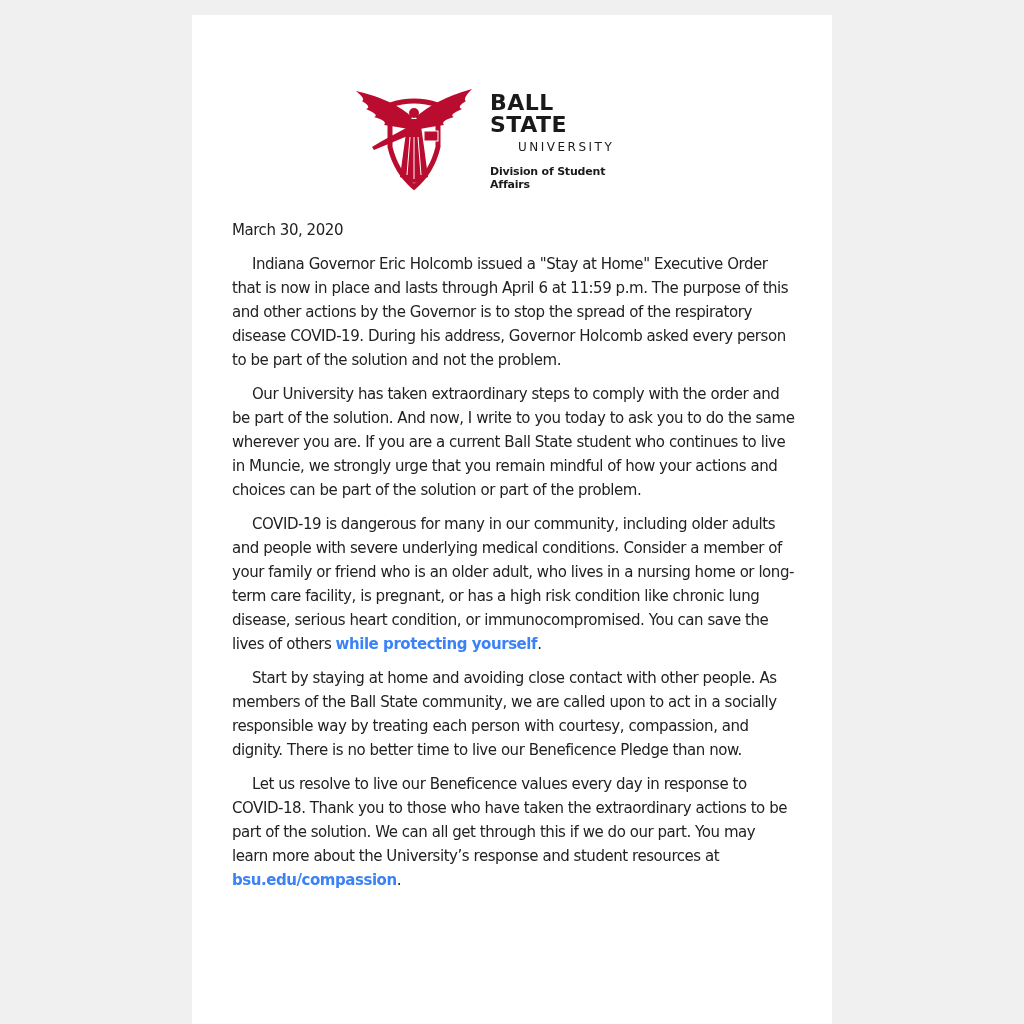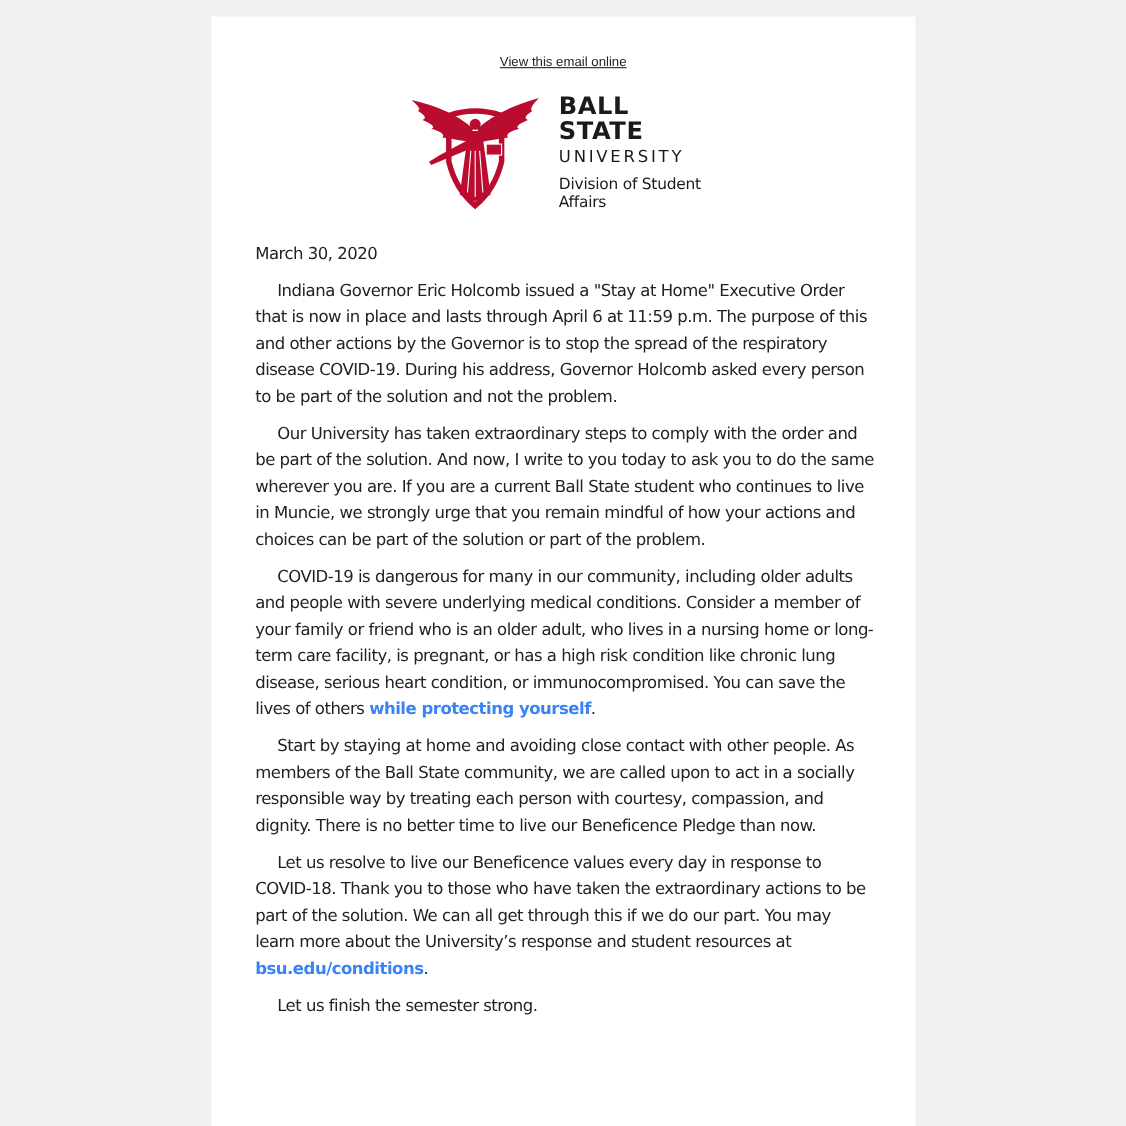--- a/index.html
+++ b/index.html
@@ -28,47 +28,48 @@
       font-size: 12px;
       color: #222222;
     }
     .view-online a {
       color: #222222;
       text-decoration: underline;
       cursor: pointer;
     }
     .logo {
       position: absolute;
-      left: 178px;
+      left: 160px;
       top: 72px;
       width: 285px;
       height: 104px;
       display: flex;
-      align-items: flex-start;
+      align-items: flex-end;
     }
     .logo svg { display: block; }
     .logo-text {
       margin-left: 14px;
       font-family: "DejaVu Sans", sans-serif;
       color: #1a1a1a;
     }
     .logo-line1 {
       font-size: 22px;
       font-weight: bold;
       letter-spacing: 0.5px;
       line-height: 22px;
     }
     .logo-line2 {
-      font-size: 15px;
+      font-size: 12px;
       letter-spacing: 2.5px;
       line-height: 22px;
+      margin-left: 28px;
     }
     .logo-line3 {
-      font-size: 14px;
-      font-weight: normal;
+      font-size: 11px;
+      font-weight: bold;
       margin-top: 7px;
       letter-spacing: -0.2px;
     }
     .content {
       position: absolute;
       left: 40px;
       top: 203px;
       width: 566px;
       font-family: "DejaVu Sans", sans-serif;
       font-size: 15px;
@@ -87,23 +88,20 @@
       font-weight: bold;
       text-decoration: none;
       cursor: pointer;
     }
   </style>
 </head>
 <body>
 
 <div class="card">
 
-  <div class="view-online">
-    <a>View this email online</a>
-  </div>
 
   <div class="logo">
     <span>
       <svg width="124" height="104" viewBox="0 0 124 104">
 
         <path d="M38 18 Q62 10 86 18 L86 60 Q80 85 62 100 Q44 85 38 60 Z" fill="#ffffff" stroke="#ba0c2f" stroke-width="5"></path>
 
         <path d="M60 30 Q40 12 4 4 Q14 12 10 14 Q20 20 14 22 Q28 28 22 30 Q36 34 32 38 Q46 40 56 42 Z" fill="#ba0c2f"></path>
 
         <path d="M64 30 Q84 12 120 2 Q110 12 114 14 Q104 20 110 22 Q96 28 102 30 Q88 34 92 38 Q78 40 68 42 Z" fill="#ba0c2f"></path>
@@ -125,17 +123,16 @@
       <div class="logo-line3">Division of Student Affairs</div>
     </div>
   </div>
 
   <div class="content">
     <p>March 30, 2020</p>
     <p class="indent">Indiana Governor Eric Holcomb issued a "Stay at Home" Executive Order that is now in place and lasts through April 6 at 11:59 p.m. The purpose of this and other actions by the Governor is to stop the spread of the respiratory disease COVID-19. During his address, Governor Holcomb asked every person to be part of the solution and not the problem.</p>
     <p class="indent">Our University has taken extraordinary steps to comply with the order and be part of the solution. And now, I write to you today to ask you to do the same wherever you are. If you are a current Ball State student who continues to live in Muncie, we strongly urge that you remain mindful of how your actions and choices can be part of the solution or part of the problem.</p>
     <p class="indent"><span>COVID-19 is dangerous for many in our community, including older adults and people with severe underlying medical conditions. Consider a member of your family or friend who is an older adult, who lives in a nursing home or long-term care facility, is pregnant, or has a high risk condition like chronic lung disease, serious heart condition, or immunocompromised. You can save the lives of others </span><a>while protecting yourself</a><span>.</span></p>
     <p class="indent">Start by staying at home and avoiding close contact with other people. As members of the Ball State community, we are called upon to act in a socially responsible way by treating each person with courtesy, compassion, and dignity. There is no better time to live our Beneficence Pledge than now.</p>
-    <p class="indent"><span>Let us resolve to live our Beneficence values every day in response to COVID-18. Thank you to those who have taken the extraordinary actions to be part of the solution. We can all get through this if we do our part. You may learn more about the University’s response and student resources at </span><a>bsu.edu/conditions</a><span>.</span></p>
-    <p class="indent">Let us finish the semester strong.</p>
+    <p class="indent"><span>Let us resolve to live our Beneficence values every day in response to COVID-18. Thank you to those who have taken the extraordinary actions to be part of the solution. We can all get through this if we do our part. You may learn more about the University’s response and student resources at </span><a>bsu.edu/compassion</a><span>.</span></p>
   </div>
 
 </div>
 
 </body></html>

